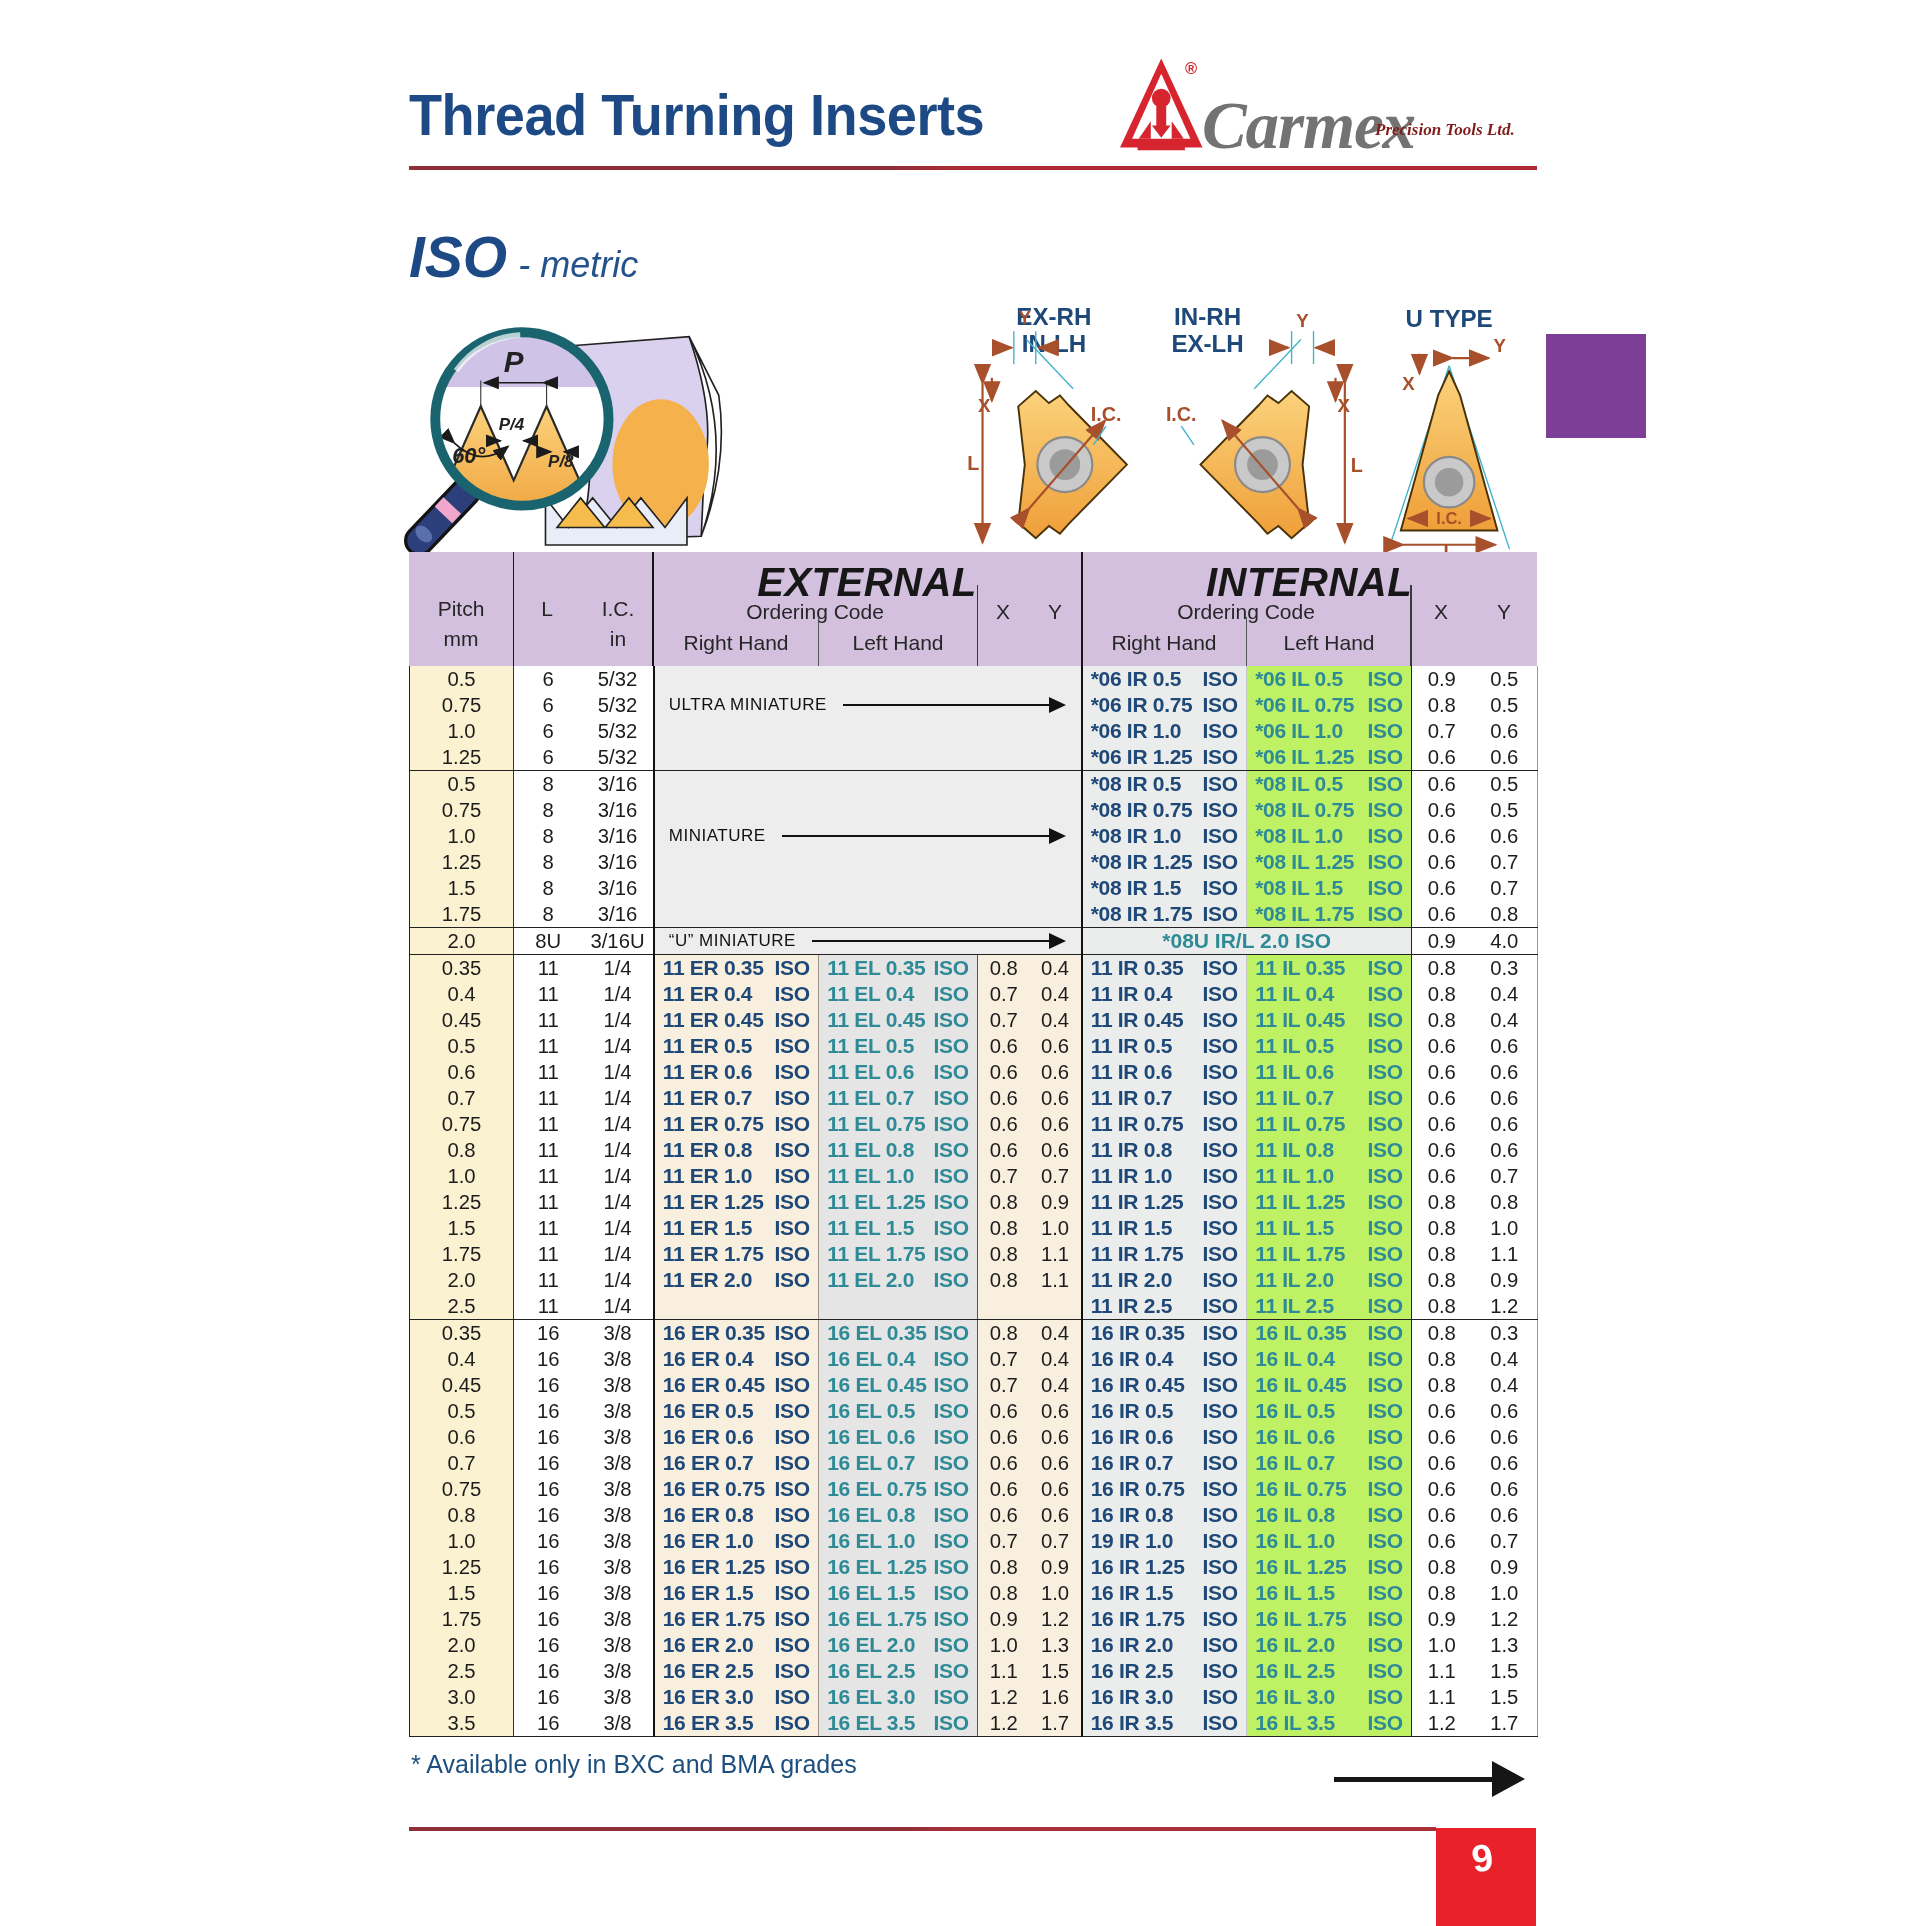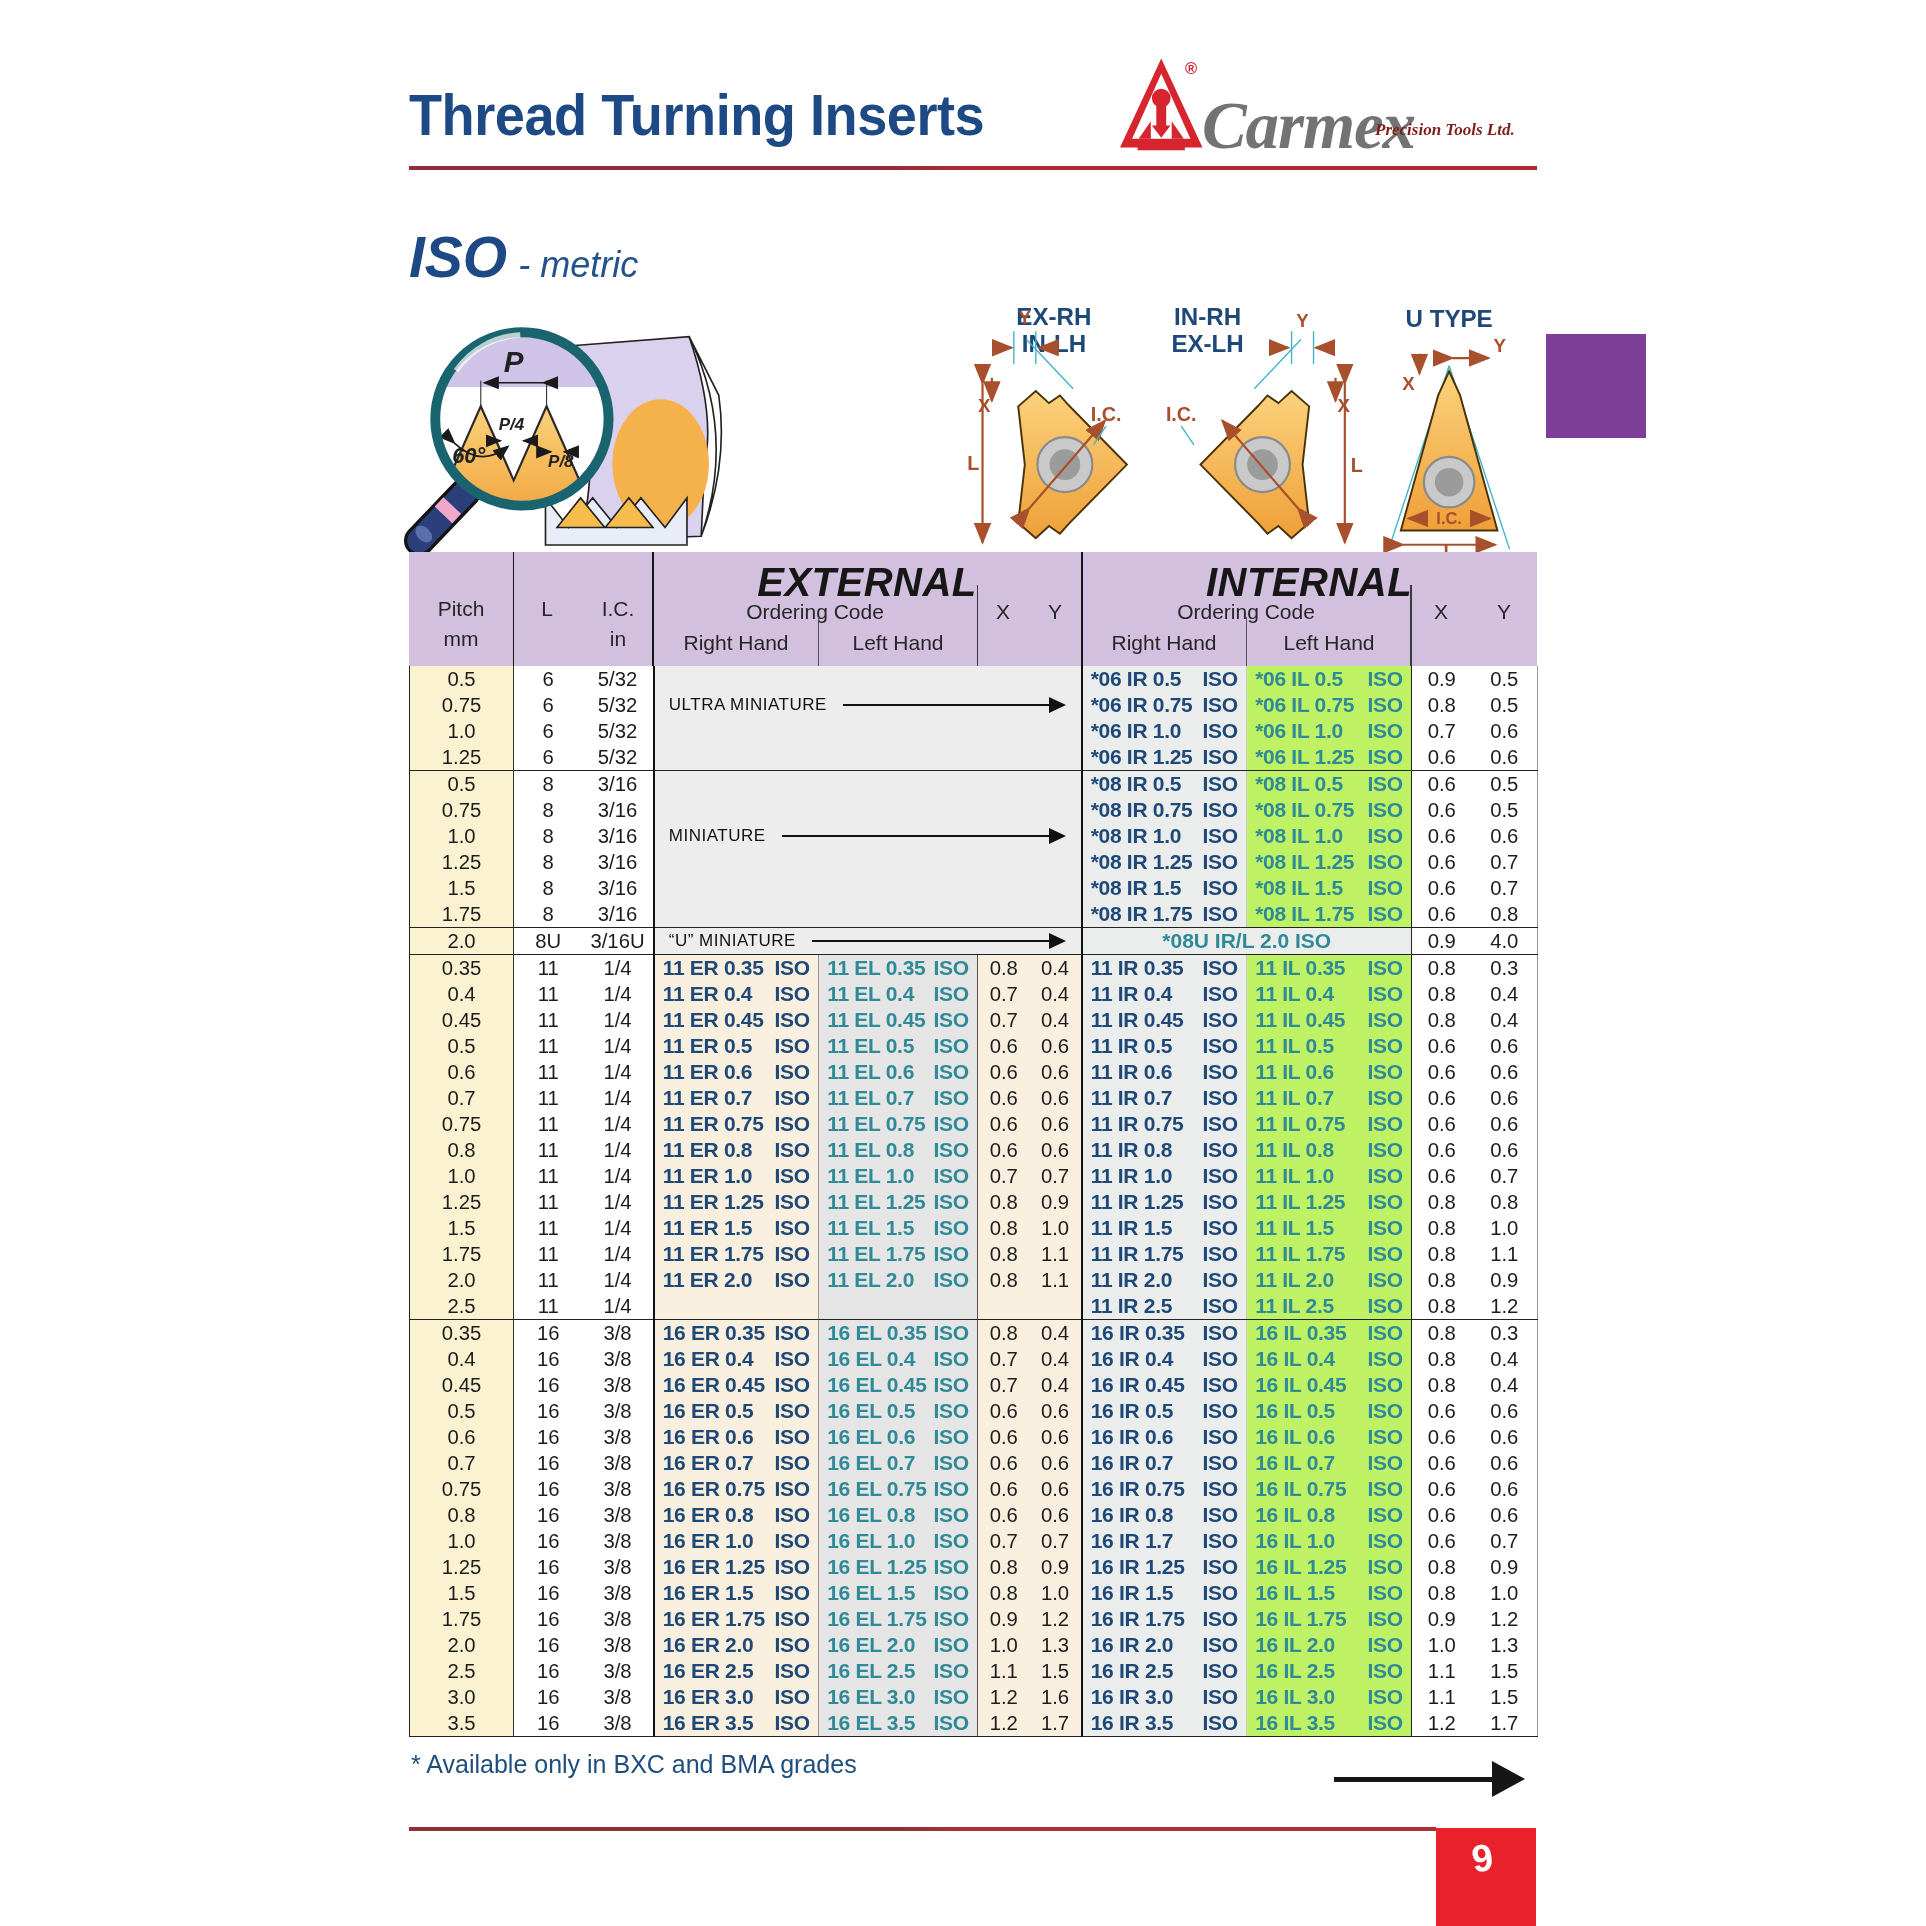--- a/index.html
+++ b/index.html
@@ -1226,21 +1226,21 @@
           <td class="c-ext-lh teal">
             <div class="codewrap">
               <span>16 EL 1.0</span>
               <span>ISO</span>
             </div>
           </td>
           <td class="c-ex">0.7</td>
           <td class="c-ey">0.7</td>
           <td class="c-int-rh navy">
             <div class="codewrap">
-              <span>16 IR 1.7</span>
+              <span>19 IR 1.0</span>
               <span>ISO</span>
             </div>
           </td>
           <td class="c-int-lh teal">
             <div class="codewrap">
               <span>16 IL 1.0</span>
               <span>ISO</span>
             </div>
           </td>
           <td class="c-ix">0.6</td>

